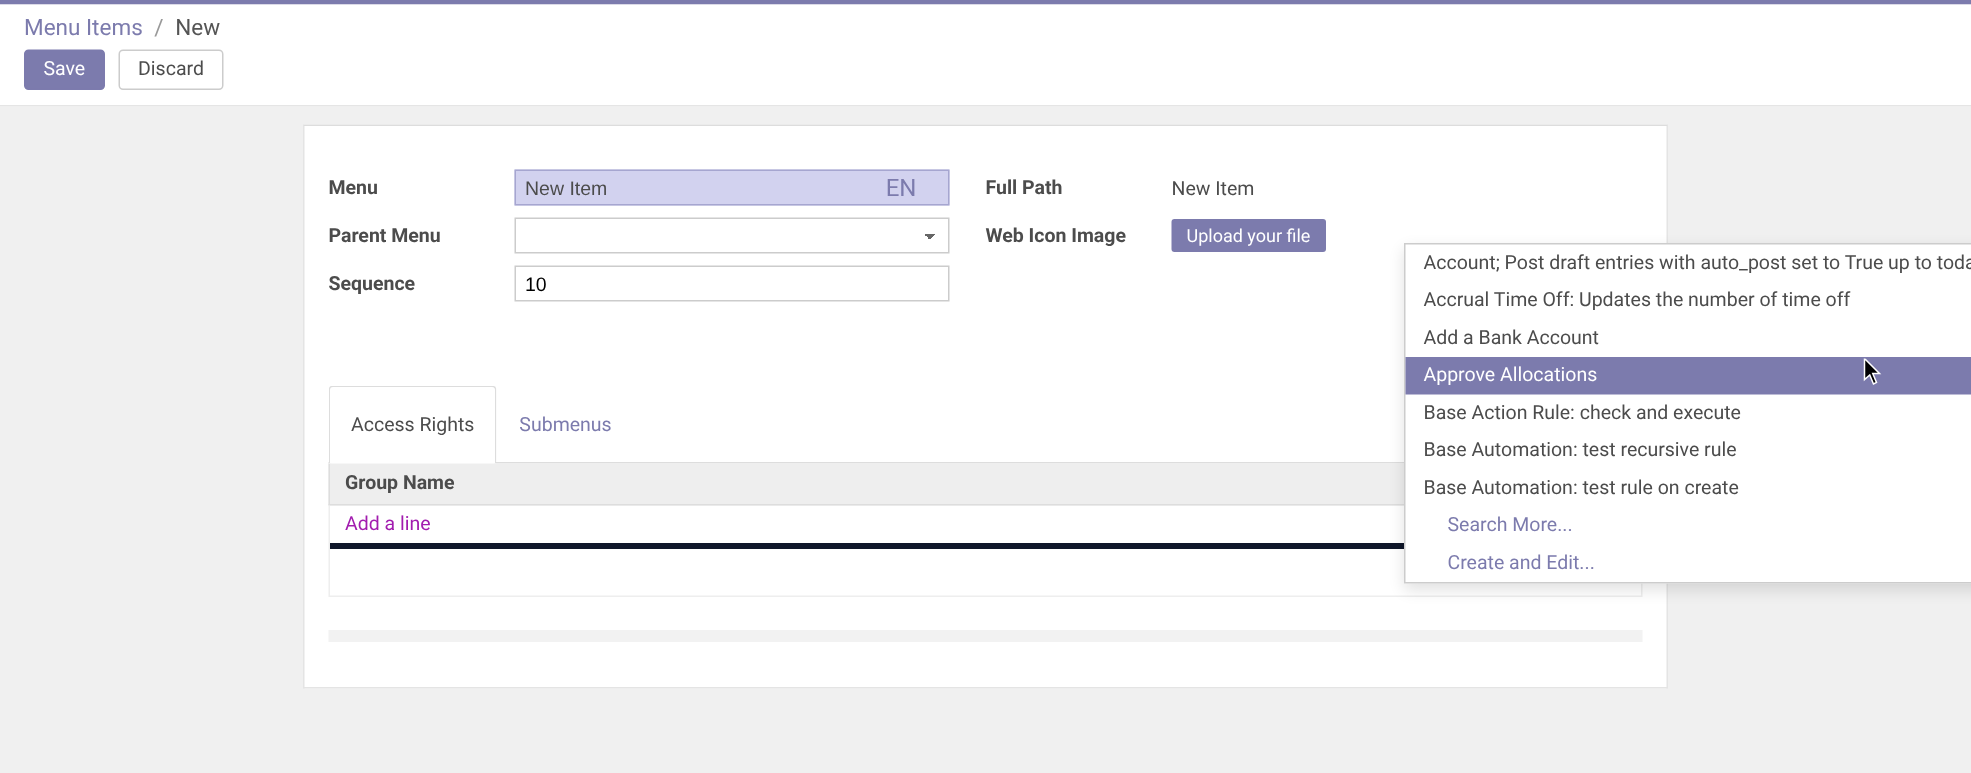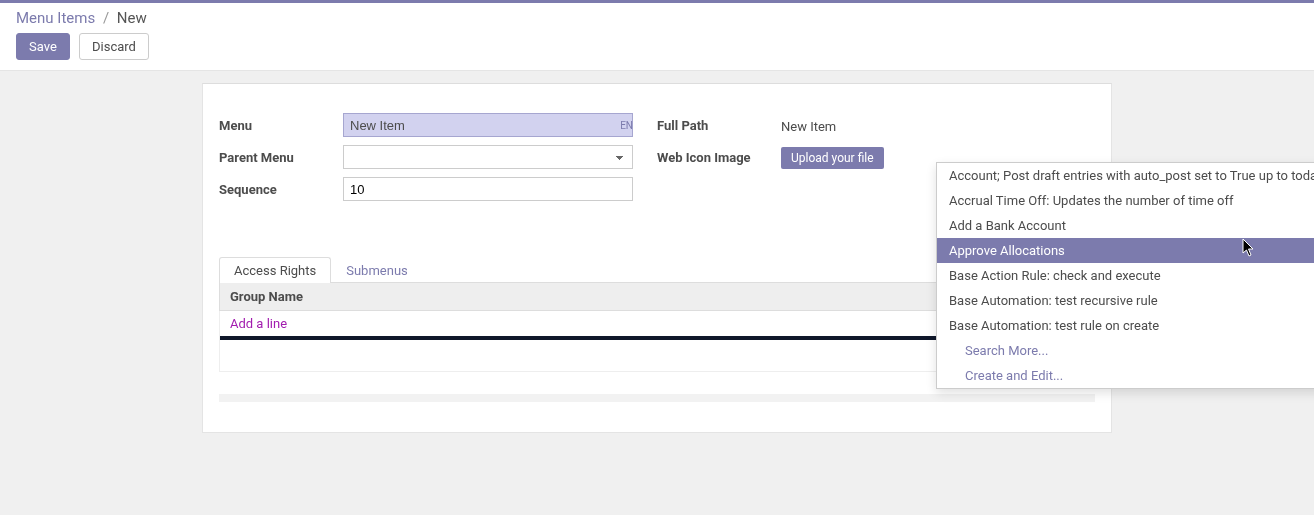--- a/index.html
+++ b/index.html
@@ -100,24 +100,24 @@
     font-size: 13px;
     background: #fff;
   }
   .input.highlight {
     background: #d2d2ef;
     border-color: #a6a6d0;
     color: #4c4c4c;
   }
   .lang-badge {
     position: absolute;
-    right: 0;
+    right: 22px;
     top: 50%;
     transform: translateY(-50%);
-    font-size: 10px;
+    font-size: 16px;
     color: #7c7bad;
     cursor: pointer;
   }
   .select {
     appearance: none;
     -webkit-appearance: none;
     background-image: linear-gradient(45deg, transparent 50%, #666 50%), linear-gradient(135deg, #666 50%, transparent 50%);
     background-position: calc(100% - 12px) 10px, calc(100% - 8px) 10px;
     background-size: 4px 4px, 4px 4px;
     background-repeat: no-repeat;
@@ -138,21 +138,21 @@
 
   .tabs-area {
     margin-top: 48px;
     padding: 0 16px;
   }
   .tabs {
     display: flex;
     border-bottom: 1px solid #ddd;
   }
   .tab {
-    padding: 5px 14px;
+    padding: 18px 14px;
     font-size: 13px;
     cursor: pointer;
     color: #7c7bad;
     border: 1px solid transparent;
     border-bottom: none;
     position: relative;
     top: 1px;
   }
   .tab.active {
     color: #4c4c4c;

